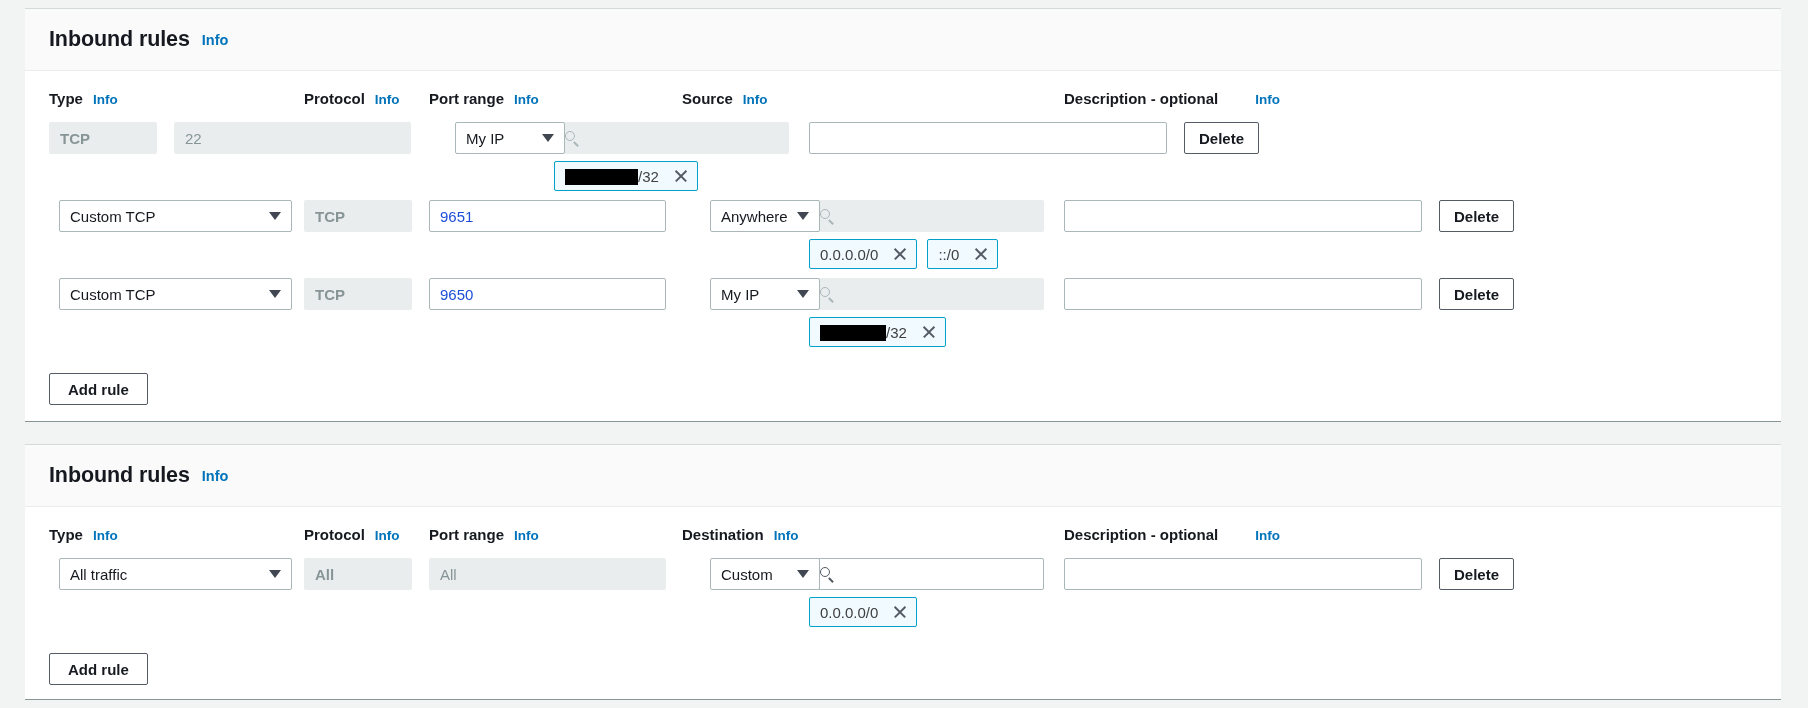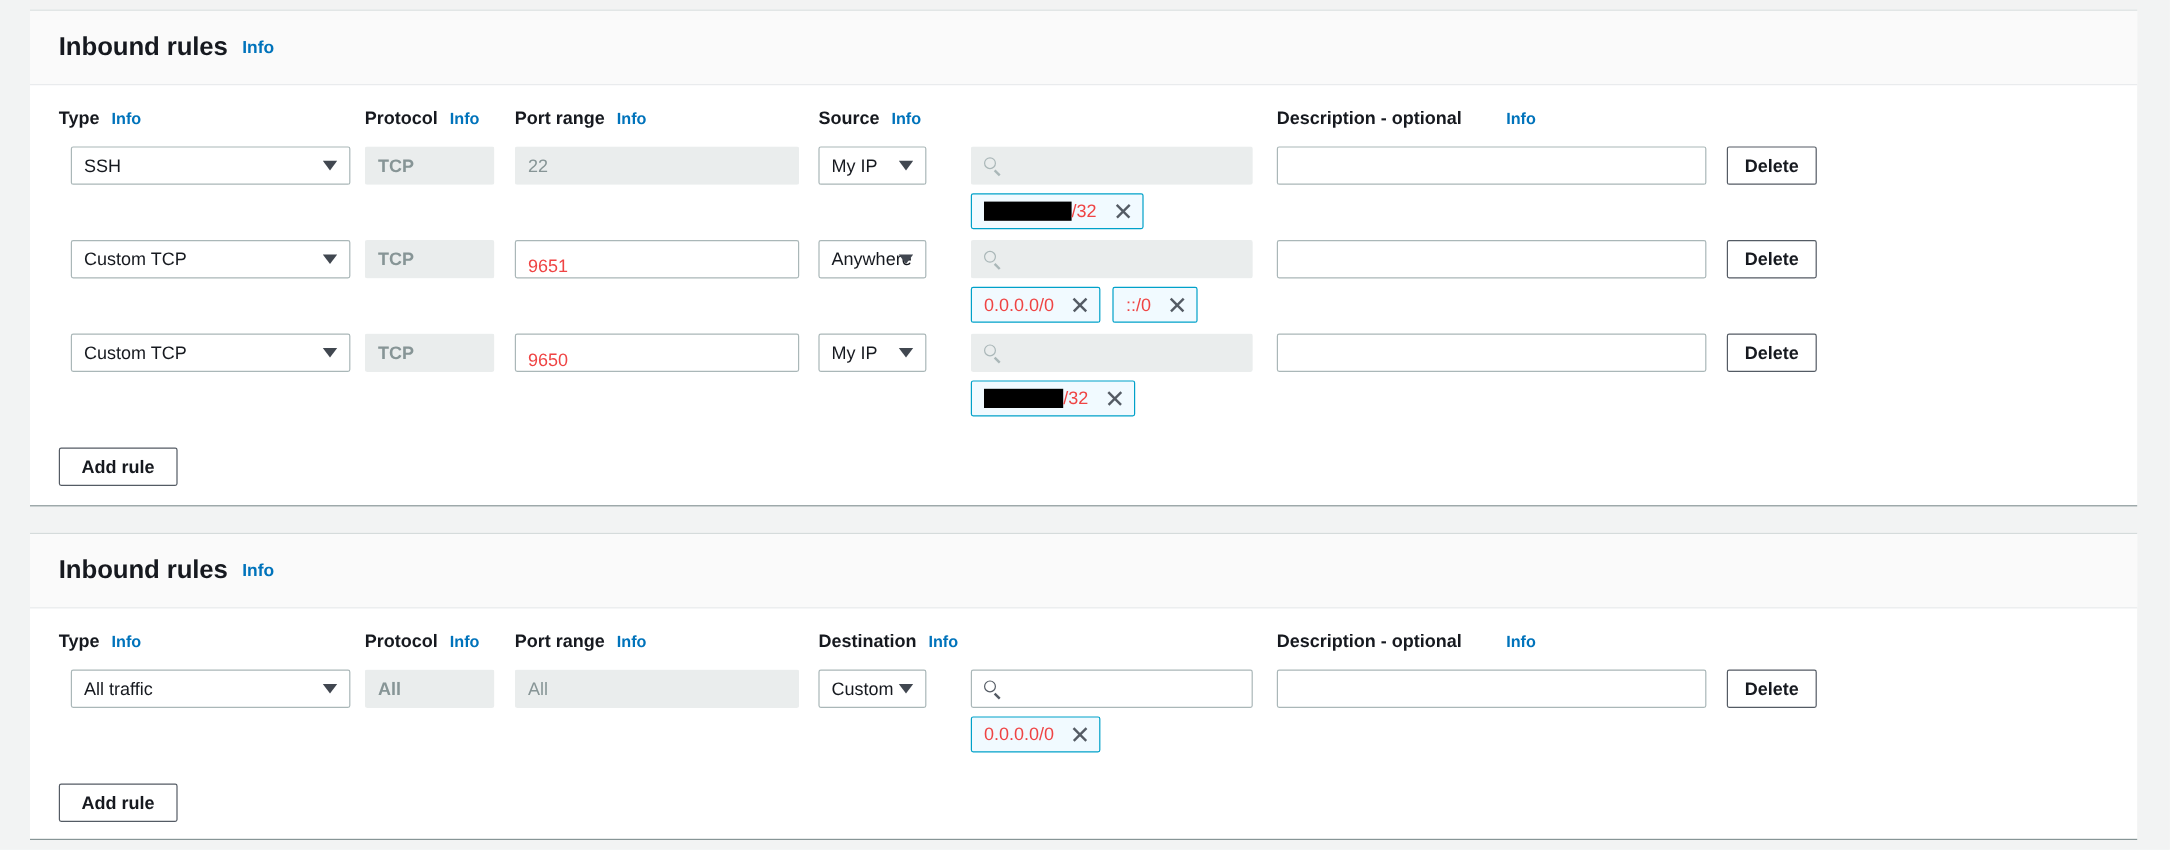--- a/index.html
+++ b/index.html
@@ -130,21 +130,21 @@
     position: absolute;
     right: 10px;
     top: 50%;
     transform: translateY(-50%);
     width: 0; height: 0;
     border-left: 6px solid transparent;
     border-right: 6px solid transparent;
     border-top: 8px solid #414750;
   }
   .select-type { width: 233px; }
-  .select-src  { width: 90px; padding-right: 28px; }
+  .select-src  { width: 110px; padding-right: 28px; margin-left: 28px; }
 
   .disabled-input {
     height: 32px;
     border: 1px solid transparent;
     border-radius: 2px;
     background: #eaeded;
     display: flex;
     align-items: center;
     padding: 0 10px;
     font-size: 15px;
@@ -153,24 +153,24 @@
   }
   .input-proto { width: 108px; }
   .input-port-dis { width: 237px; }
 
   .text-input {
     height: 32px;
     border: 1px solid #aab7b8;
     border-radius: 2px;
     background: #ffffff;
     display: flex;
-    align-items: flex-end;
+    align-items: center;
     padding: 0 10px;
     font-size: 15px;
-    color: #ef4444;
+    color: #1d4ed8;
     box-sizing: border-box;
   }
   .input-port { width: 237px; }
   .input-desc { width: 358px; }
 
   
   .search-field {
     height: 32px;
     border-radius: 2px;
     display: flex;
@@ -215,21 +215,21 @@
   .token {
     height: 30px;
     border: 1.5px solid #00a1c9;
     background: #f1faff;
     border-radius: 2px;
     display: flex;
     align-items: center;
     padding: 0 8px 0 10px;
     box-sizing: border-box;
     font-size: 15px;
-    color: #ef4444;
+    color: #404040;
     cursor: pointer;
   }
   .token-label { white-space: nowrap; }
   .token-dismiss {
     margin-left: 14px;
     width: 16px; height: 16px;
     position: relative;
     flex: 0 0 auto;
     cursor: pointer;
   }
@@ -306,26 +306,20 @@
           <div class="col-head c-token"></div>
           <div class="col-head c-desc">
             <span>Description - optional</span>
             <a class="info-link">Info</a>
           </div>
         </div>
 
         
         <div id="inbound-rows">
             <div class="rule-row">
-              <div class="cell cell-type">
-                <div class="select-box select-type">
-                  <span>SSH</span>
-                  <span class="caret"></span>
-                </div>
-              </div>
               <div class="cell cell-proto">
                 <div class="disabled-input input-proto">
                   <span>TCP</span>
                 </div>
               </div>
               <div class="cell cell-port">
                 <div class="disabled-input input-port-dis">
                   <span>22</span>
                 </div>
               </div>

